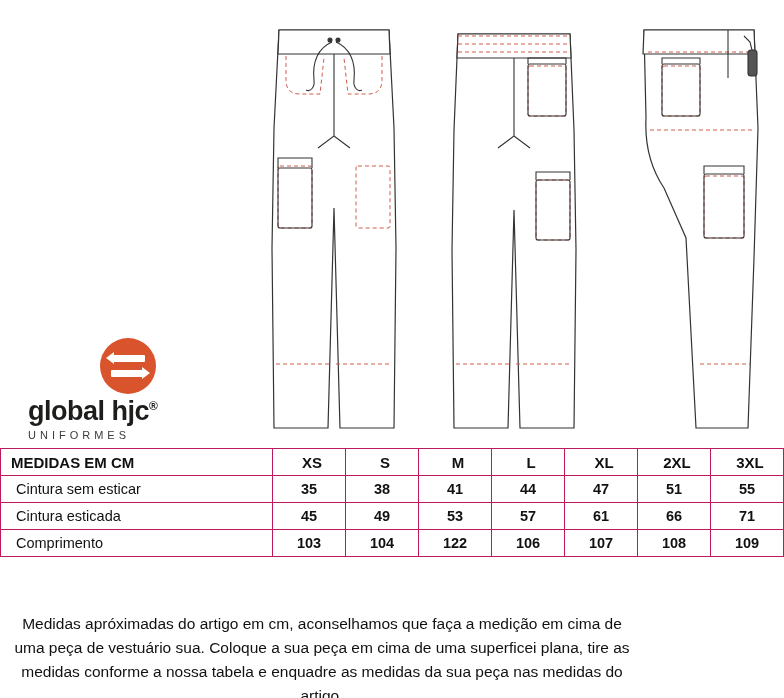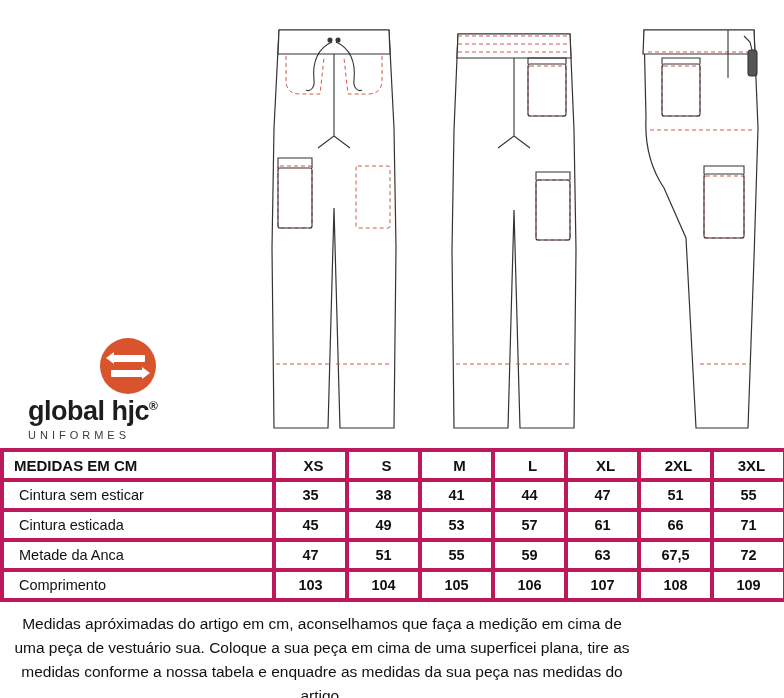--- a/index.html
+++ b/index.html
@@ -112,21 +112,21 @@
   
   table.sizes {
     position: absolute;
     left: 0;
     top: 448px;
     width: 784px;
     border-collapse: collapse;
     table-layout: fixed;
   }
   table.sizes th, table.sizes td {
-    border: 4px solid #be185d;
+    border: 1px solid #be185d;
     font-size: 14.5px;
     height: 26px;
     padding: 0 6px;
   }
   table.sizes th.label-head {
     text-align: left;
     font-weight: bold;
     font-size: 15px;
     padding-left: 10px;
   }
@@ -294,34 +294,24 @@
       <td class="rowlabel">Cintura esticada</td>
       <td class="val">45</td>
       <td class="val">49</td>
       <td class="val">53</td>
       <td class="val">57</td>
       <td class="val">61</td>
       <td class="val">66</td>
       <td class="val">71</td>
     </tr>
     <tr>
-      <td class="rowlabel">Metade da Anca</td>
-      <td class="val">47</td>
-      <td class="val">51</td>
-      <td class="val">55</td>
-      <td class="val">59</td>
-      <td class="val">63</td>
-      <td class="val">67,5</td>
-      <td class="val">72</td>
-    </tr>
-    <tr>
       <td class="rowlabel">Comprimento</td>
       <td class="val">103</td>
       <td class="val">104</td>
-      <td class="val">105</td>
+      <td class="val">122</td>
       <td class="val">106</td>
       <td class="val">107</td>
       <td class="val">108</td>
       <td class="val">109</td>
     </tr>
   </tbody>
 </table>
 
 <div class="footnote">Medidas apróximadas do artigo em cm, aconselhamos que faça a medição em cima de uma peça de vestuário sua. Coloque a sua peça em cima de uma superficei plana, tire as medidas conforme a nossa tabela e enquadre as medidas da sua peça nas medidas do artigo.</div>
 

